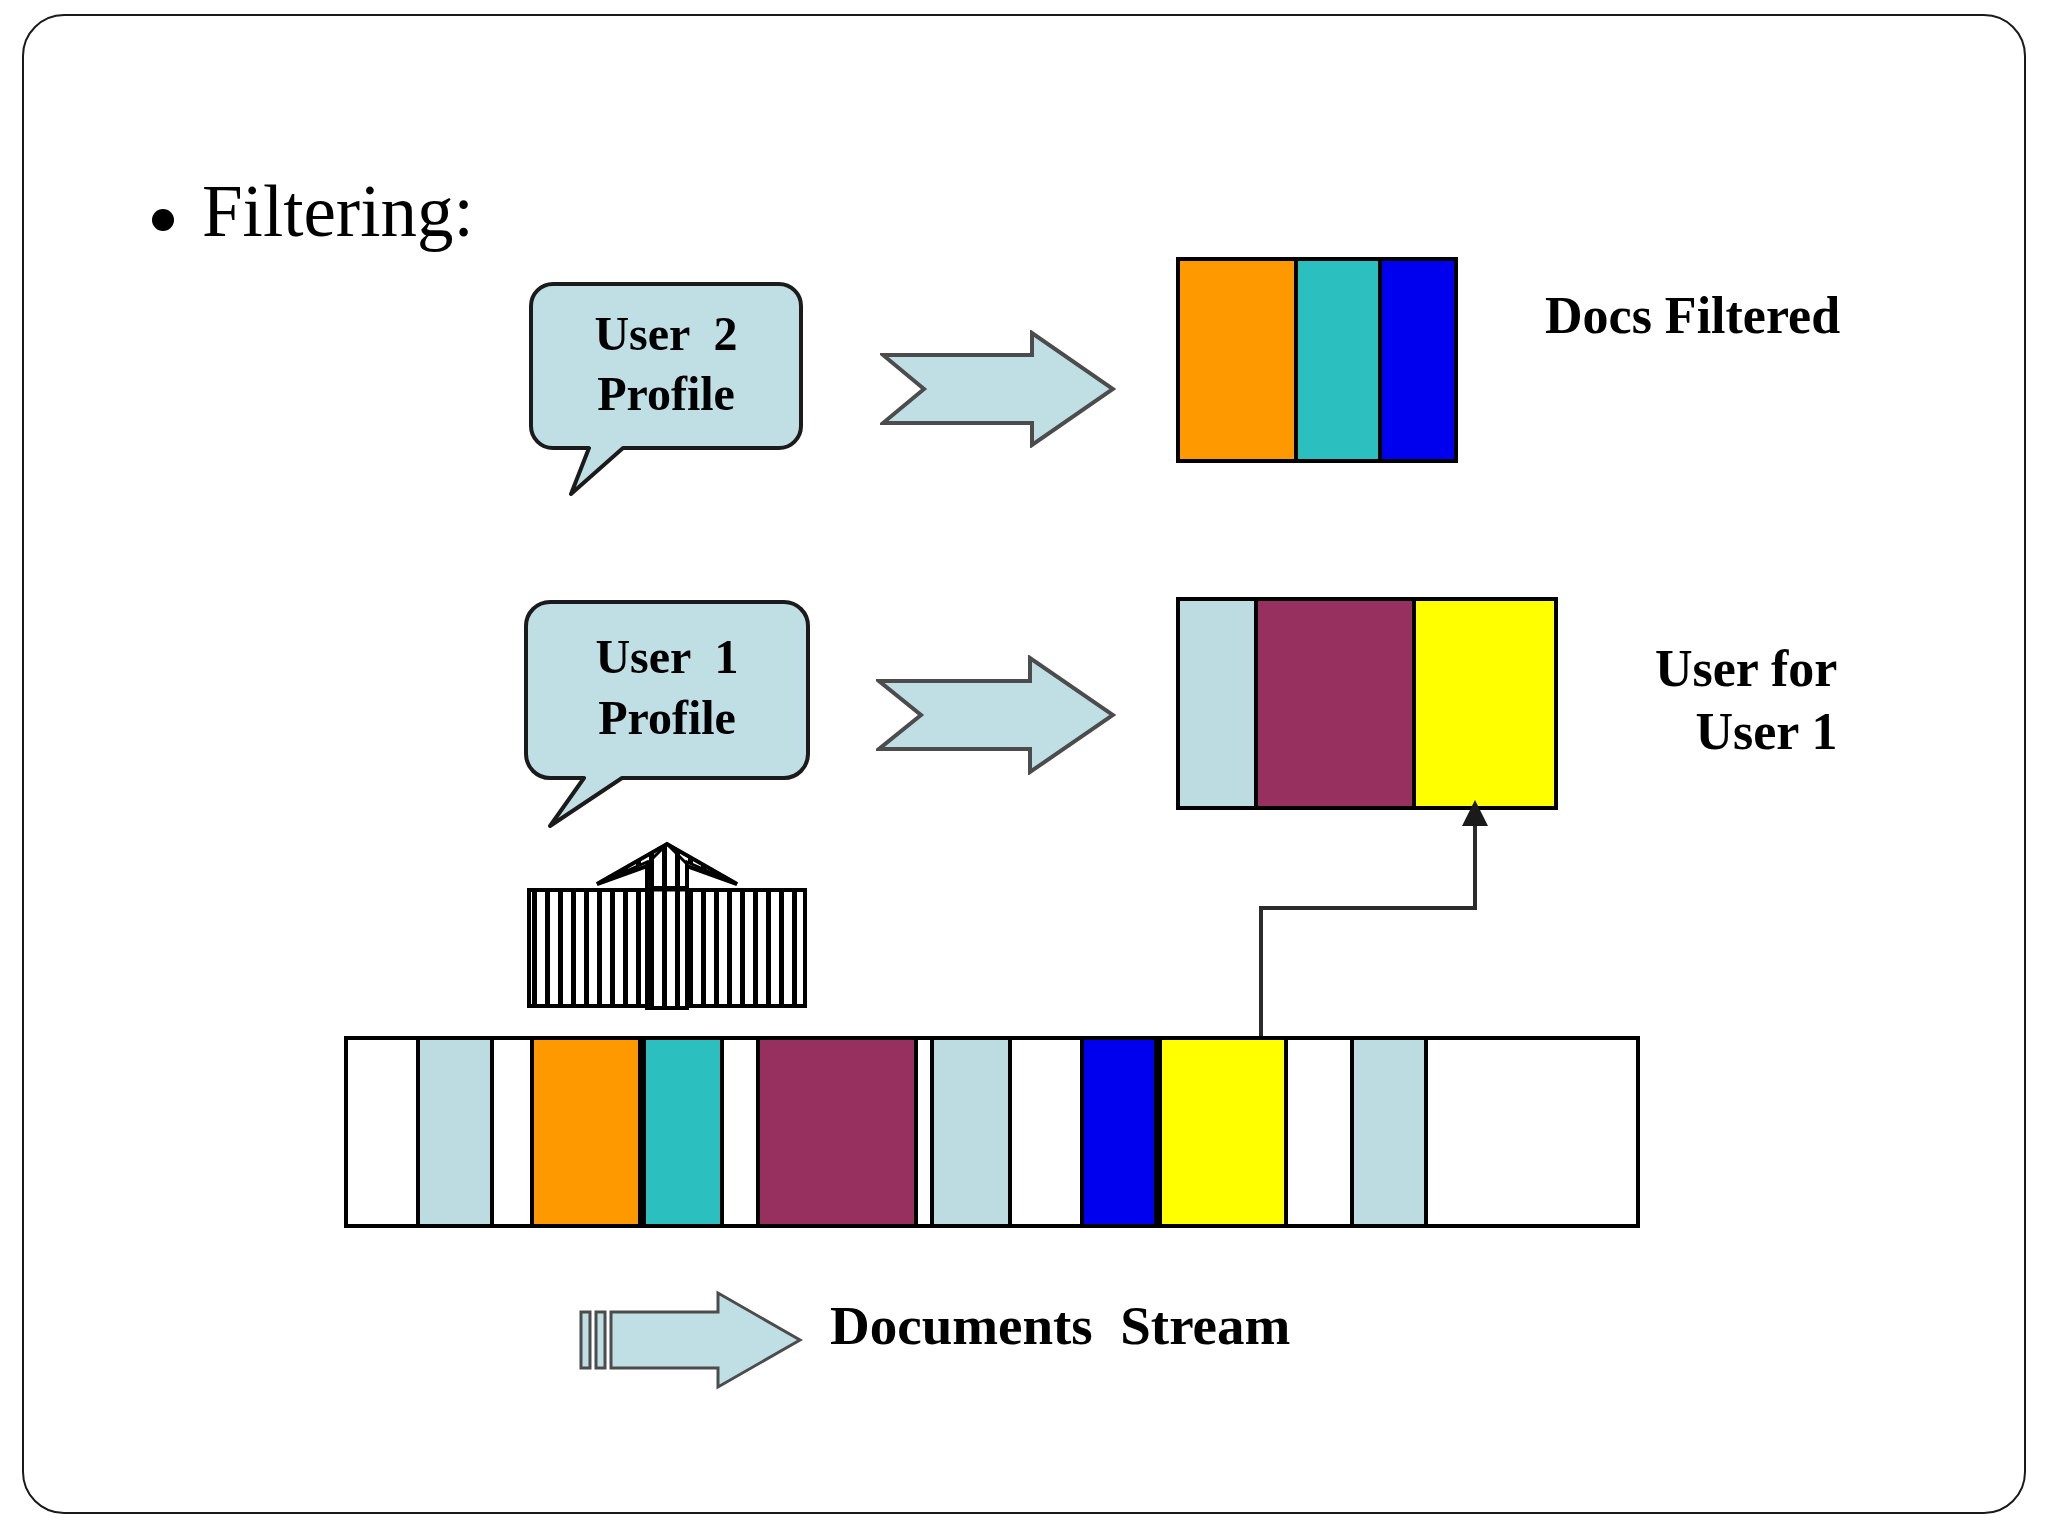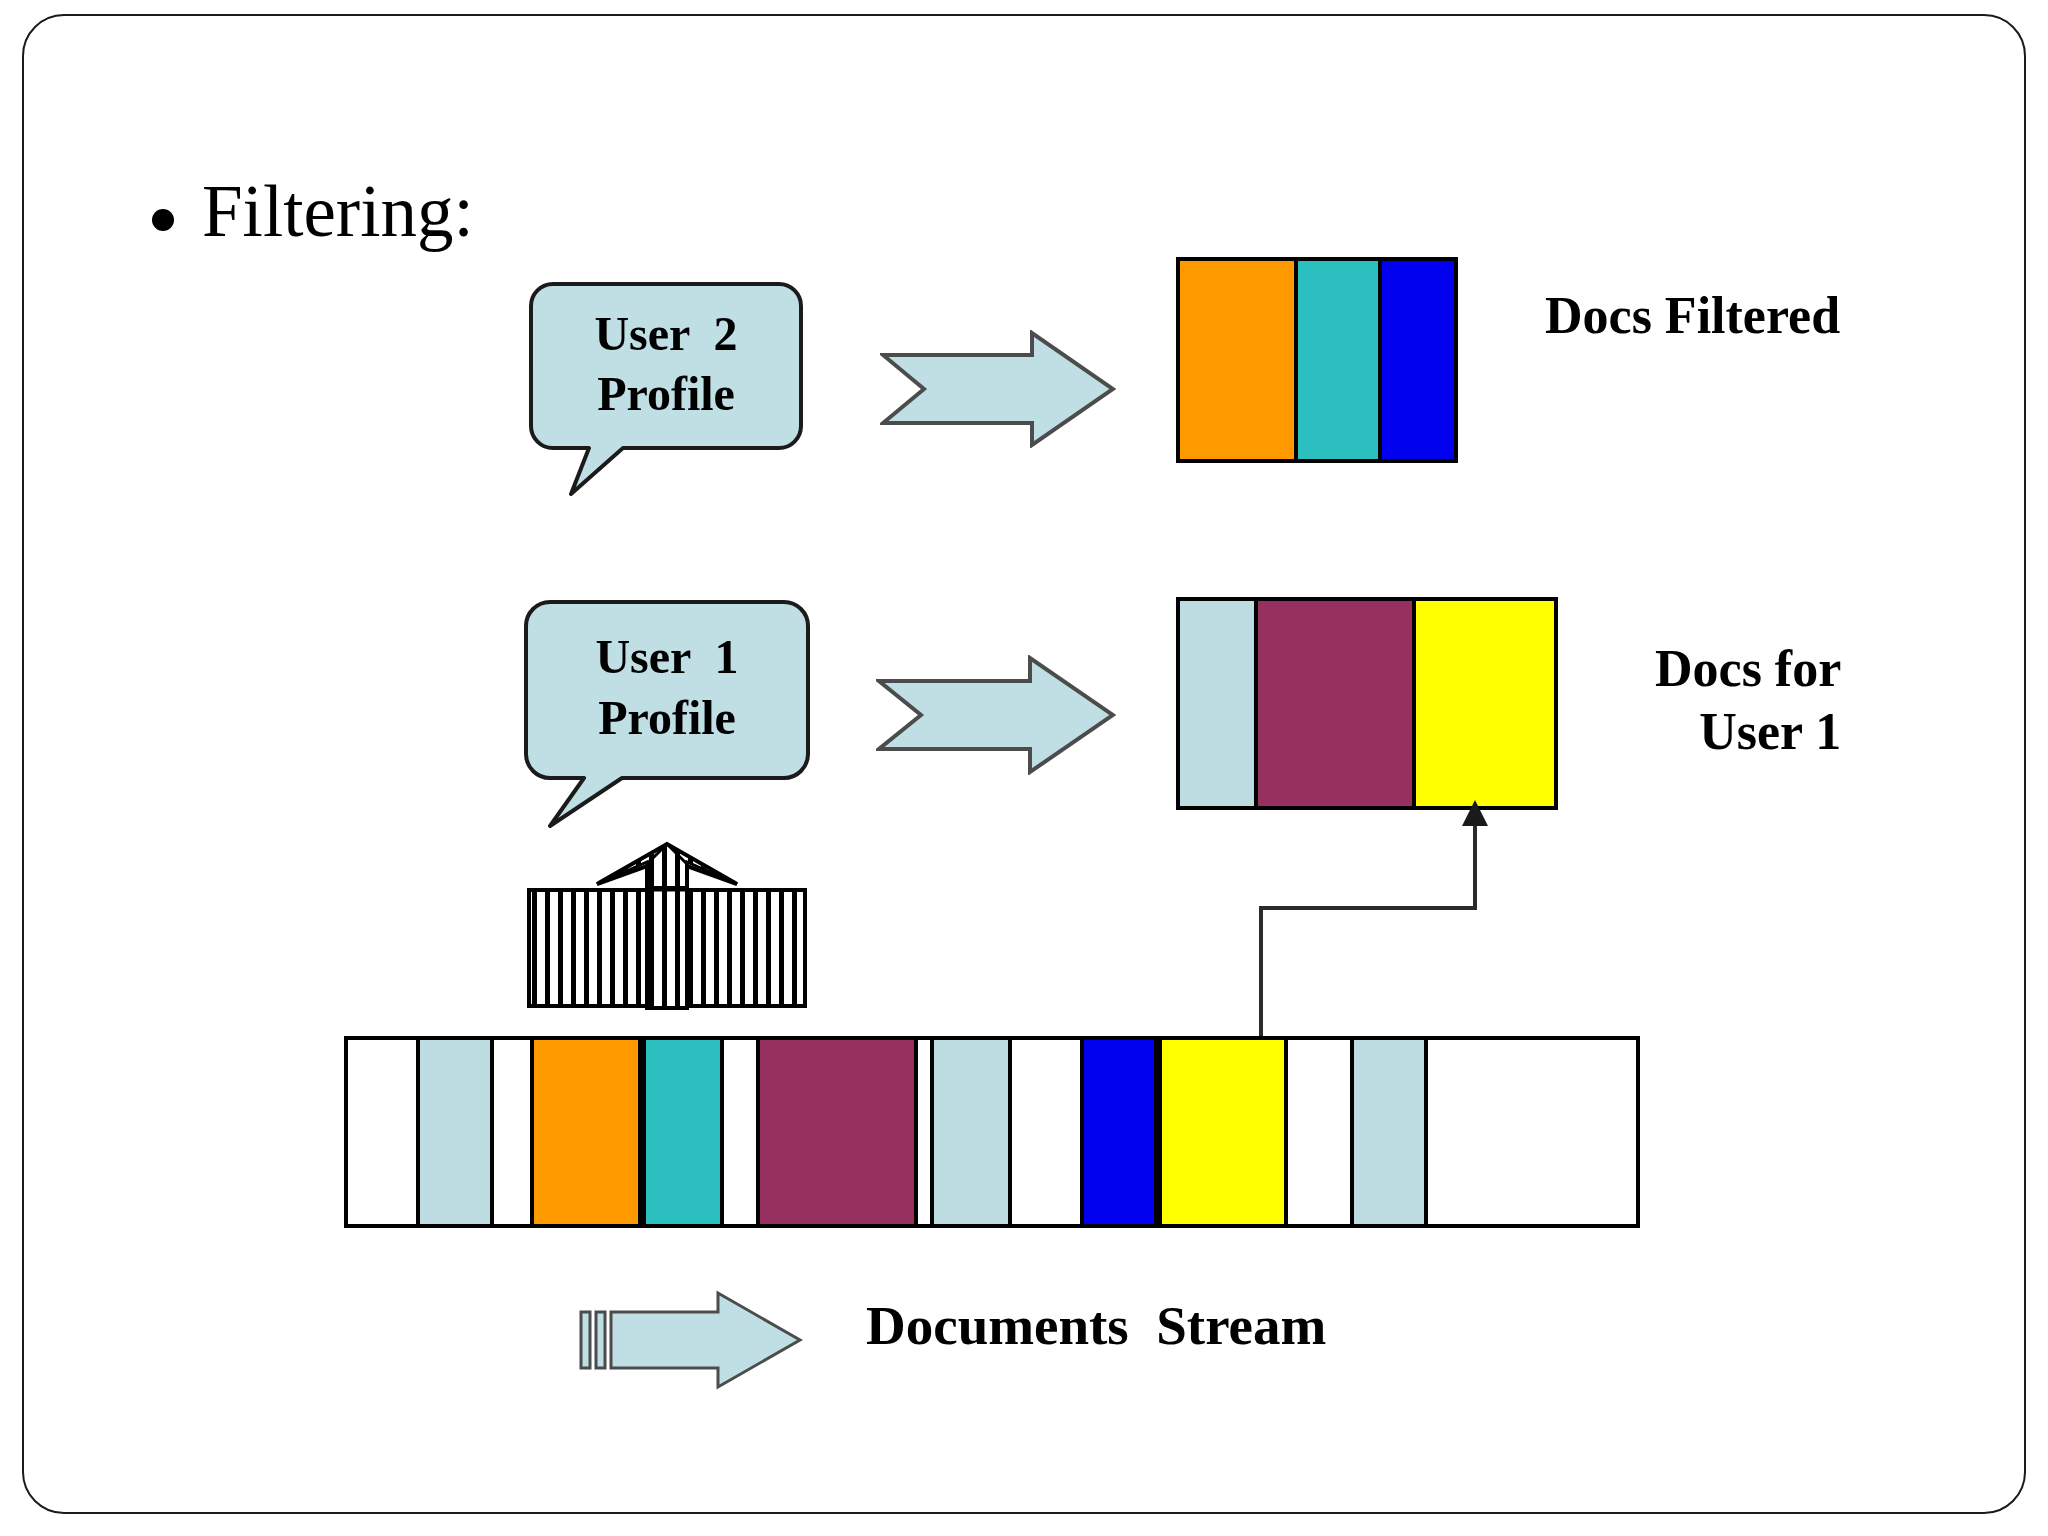--- a/index.html
+++ b/index.html
@@ -201,21 +201,21 @@
     </svg>
   </div>
 
   <div class="docgroup" style="left:1176px; top:597px; height:205px;">
     <div class="cell" style="width:74px;background:#BCDCE2;"></div>
     <div class="cell" style="width:158px;background:#97305F;"></div>
     <div class="cell" style="width:142px;background:#FFFF00;"></div>
   </div>
 
   <div class="sidelabel" style="left:1655px; top:637px;">
-    <div>Docs for</div>
+    <div>User for</div>
     <div>User 1</div>
   </div>
 
   <div id="filter-icon" style="left:519px; top:834px;">
     <svg width="296" height="180" viewBox="0 0 296 180" xmlns="http://www.w3.org/2000/svg">
       <defs>
         <pattern id="stripes" width="13" height="10" patternUnits="userSpaceOnUse">
           <rect x="0" y="0" width="13" height="10" fill="#ffffff"></rect>
           <rect x="0" y="0" width="5" height="10" fill="#000000"></rect>
         </pattern>
@@ -261,15 +261,15 @@
   </svg>
 
   <div id="stream-arrow" style="left:578px; top:1290px;">
     <svg width="226" height="100" viewBox="0 0 226 100" xmlns="http://www.w3.org/2000/svg">
       <rect x="3" y="22" width="9" height="56" fill="#bfdfe4" stroke="#4c4c4c" stroke-width="3"></rect>
       <rect x="18" y="22" width="9" height="56" fill="#bfdfe4" stroke="#4c4c4c" stroke-width="3"></rect>
       <path d="M33 22 H140 V3 L222 50 L140 97 V78 H33 Z" fill="#bfdfe4" stroke="#4c4c4c" stroke-width="3" stroke-linejoin="miter"></path>
     </svg>
   </div>
 
-  <div id="stream-caption" style="left:866px; top:1294px;">Documents  Stream</div>
+  <div id="stream-caption" style="left:830px; top:1294px;">Documents  Stream</div>
 
 </div>
 
 </body></html>

